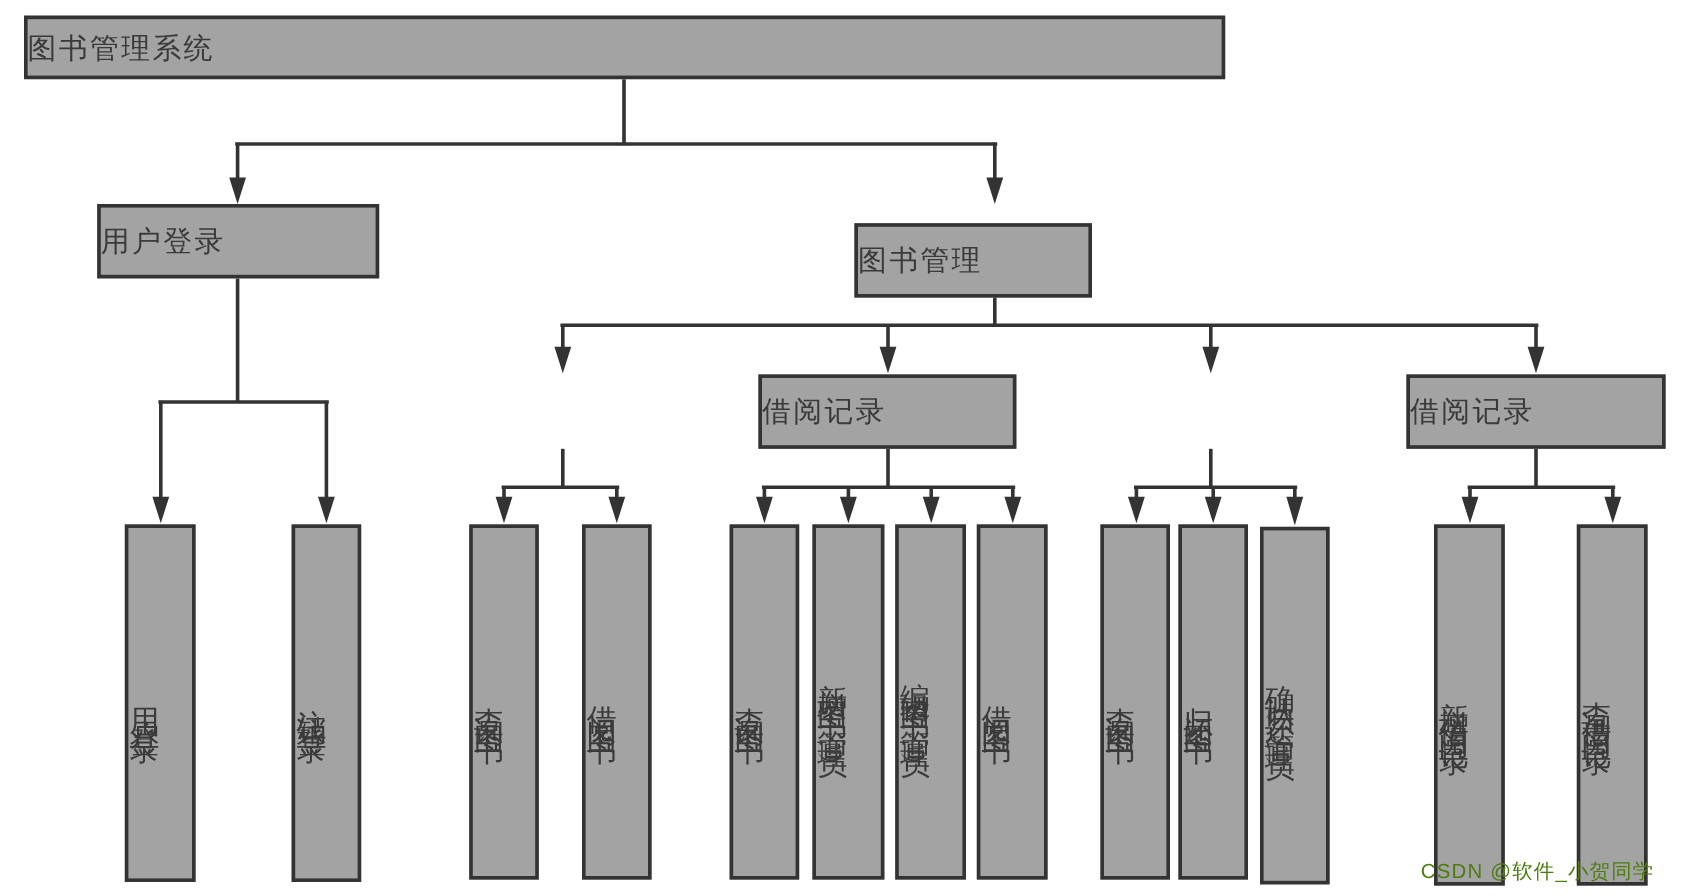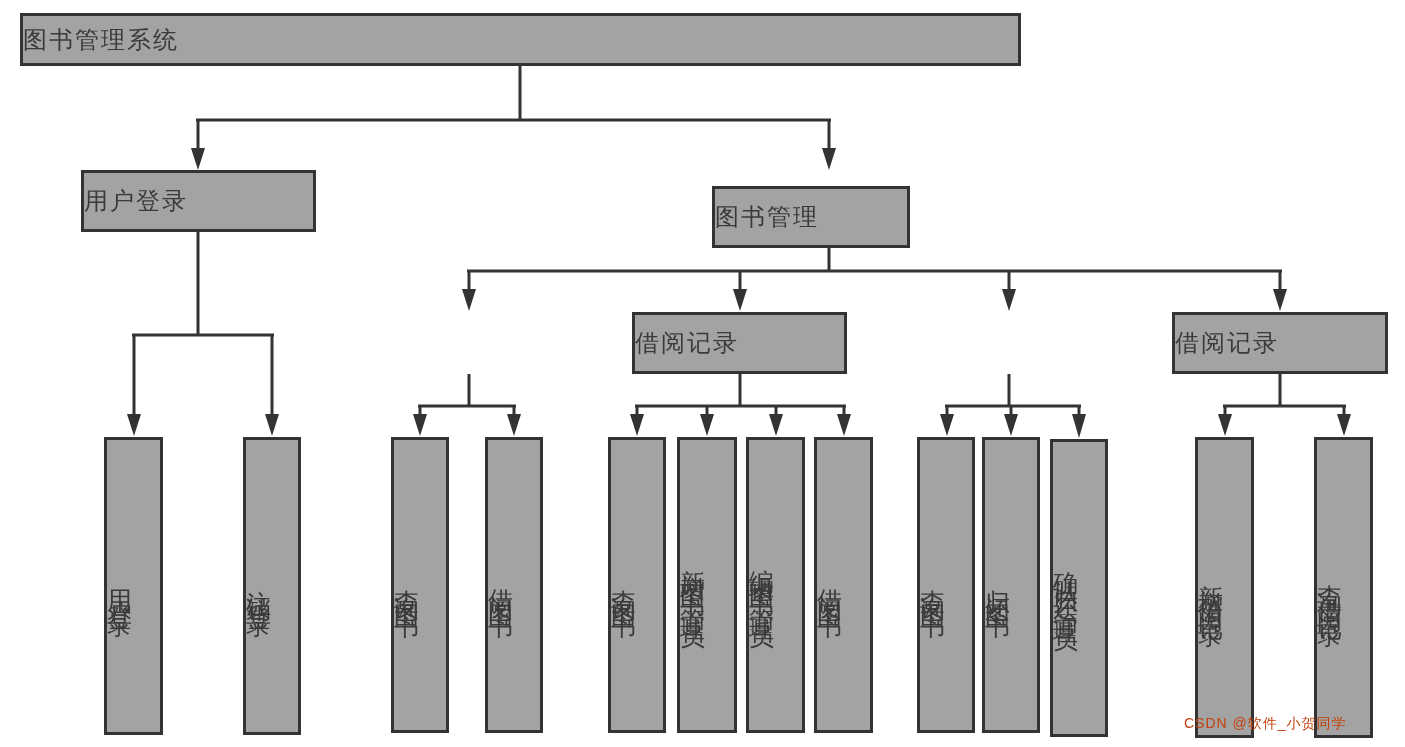--- a/index.html
+++ b/index.html
@@ -36,23 +36,23 @@
     font-size: 25px;
     letter-spacing: 8px;
     color: #3a3a3a;
     line-height: 1;
   }
   .watermark {
     position: absolute;
     left: 1184px;
     top: 715px;
     z-index: 3;
-    font-size: 14px;
+    font-size: 17px;
     letter-spacing: 1px;
-    color: #c2410c;
+    color: #4d7c0f;
     white-space: nowrap;
   }
 </style>
 </head>
 <body>
 
 <div class="stage">
 
   <svg class="connectors" width="1405" height="747" aria-hidden="true">
 

